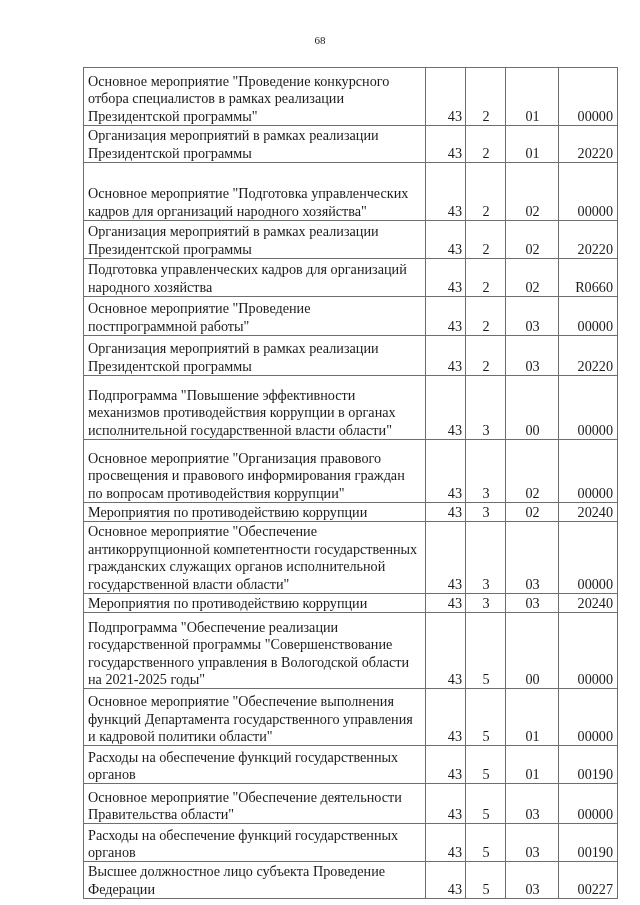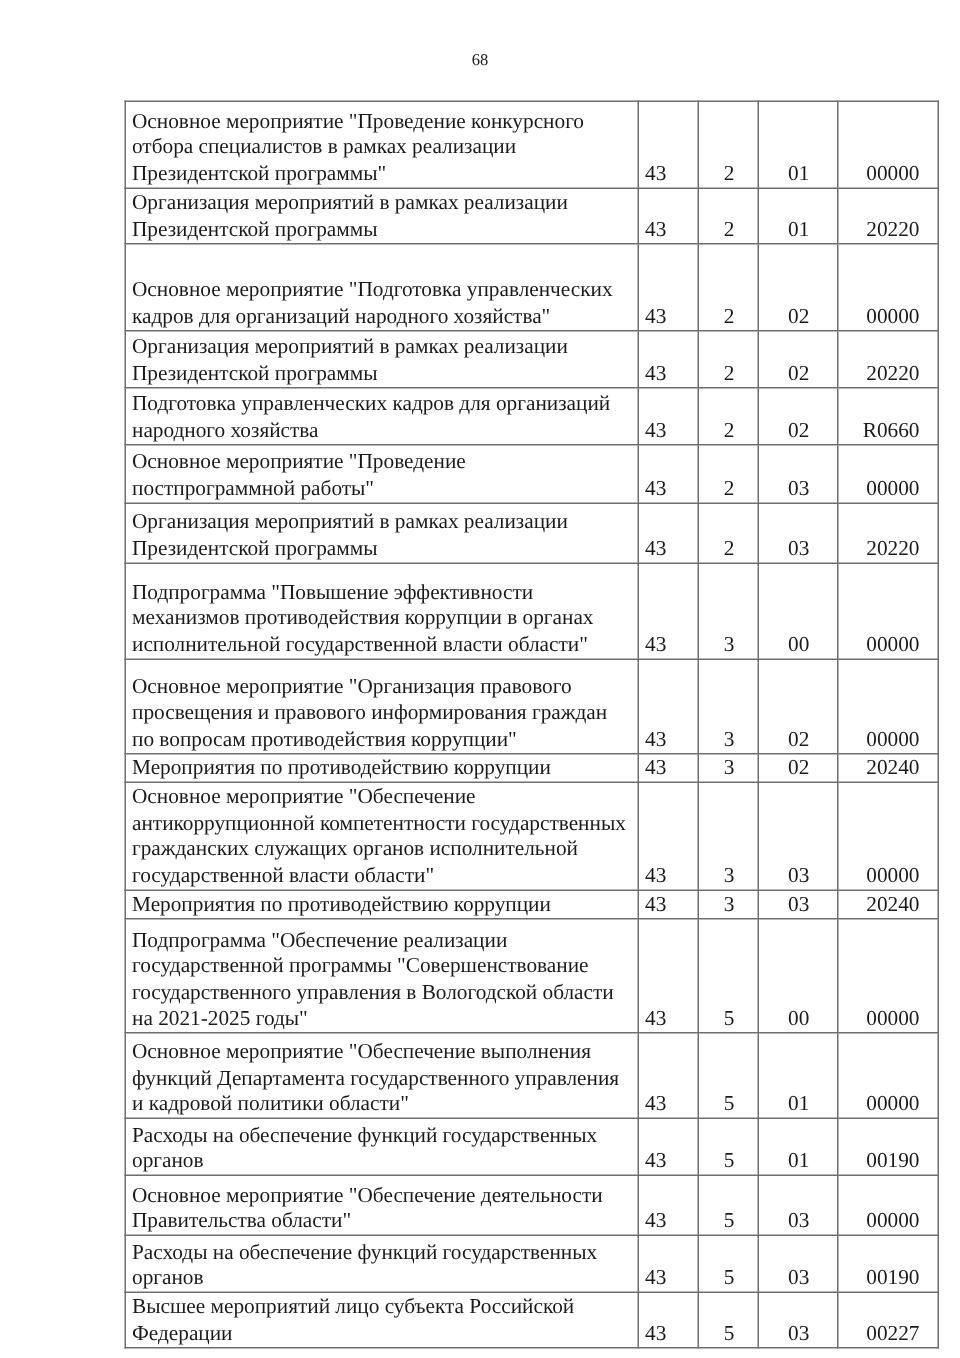--- a/index.html
+++ b/index.html
@@ -5,24 +5,24 @@
   html, body { margin: 0; padding: 0; background: #ffffff; }
   body { width: 640px; height: 905px; position: relative; overflow: hidden;
          font-family: "Liberation Serif", "DejaVu Serif", serif; color: #1a1a1a; }
   .page-number { position: absolute; top: 34px; left: 0; width: 640px; text-align: center;
                  font-size: 11px; }
   table { position: absolute; left: 83px; top: 67px; border-collapse: collapse;
           table-layout: fixed; width: 530px; }
   td { border: 1px solid #6e6e6e; font-size: 14.2px; line-height: 17.4px;
        vertical-align: bottom; padding: 1px 3px 0 4px; }
   td.name { text-align: left; width: 334px; }
-  td.c1 { width: 32px; text-align: left; }
+  td.c1 { width: 32px; text-align: right; }
   td.c2 { width: 32px; text-align: center; }
   td.c3 { width: 45px; text-align: center; }
-  td.c4 { width: 50px; text-align: right; padding-right: 12px; }
+  td.c4 { width: 50px; text-align: right; padding-right: 4px; }
 </style>
 </head>
 <body>
 
 <div class="page-number">68</div>
 
 <table>
   <tbody id="tbody">
       <tr style="height: 58px;">
         <td class="name">Основное мероприятие "Проведение конкурсного отбора специалистов в рамках реализации Президентской программы"</td>
@@ -137,20 +137,20 @@
         <td class="c4">00000</td>
       </tr>
       <tr style="height: 38px;">
         <td class="name">Расходы на обеспечение функций государственных органов</td>
         <td class="c1">43</td>
         <td class="c2">5</td>
         <td class="c3">03</td>
         <td class="c4">00190</td>
       </tr>
       <tr style="height: 36px;">
-        <td class="name">Высшее мероприятий лицо субъекта Российской Федерации</td>
+        <td class="name">Высшее должностное лицо субъекта Проведение Федерации</td>
         <td class="c1">43</td>
         <td class="c2">5</td>
         <td class="c3">03</td>
         <td class="c4">00227</td>
       </tr>
     </tbody>
 </table>
 
 </body></html>

